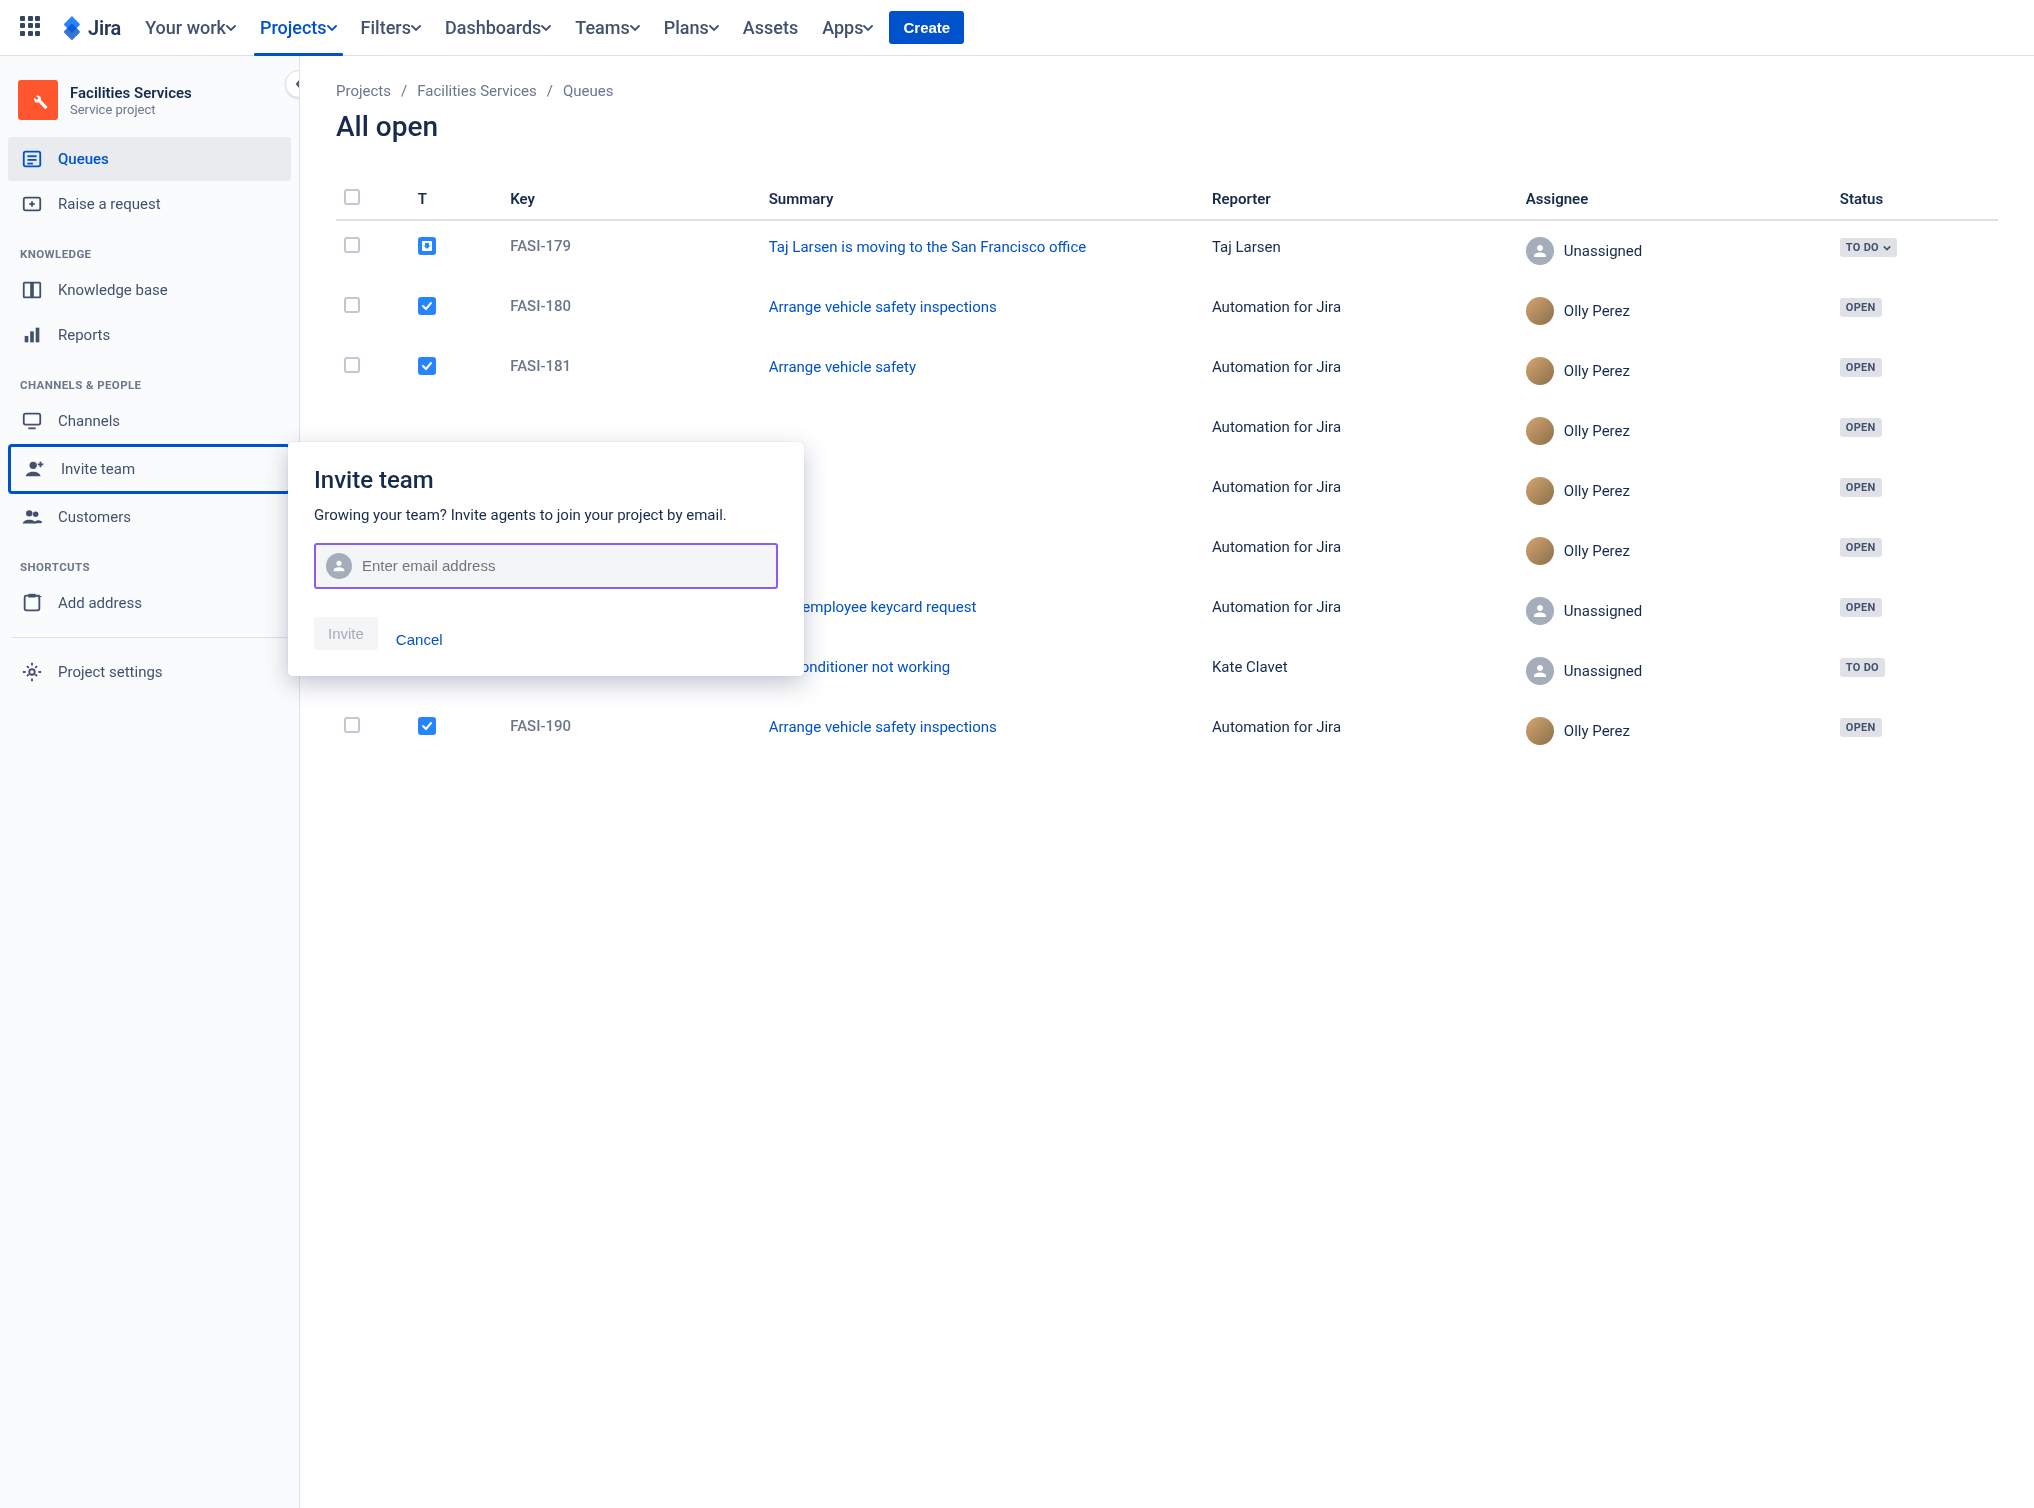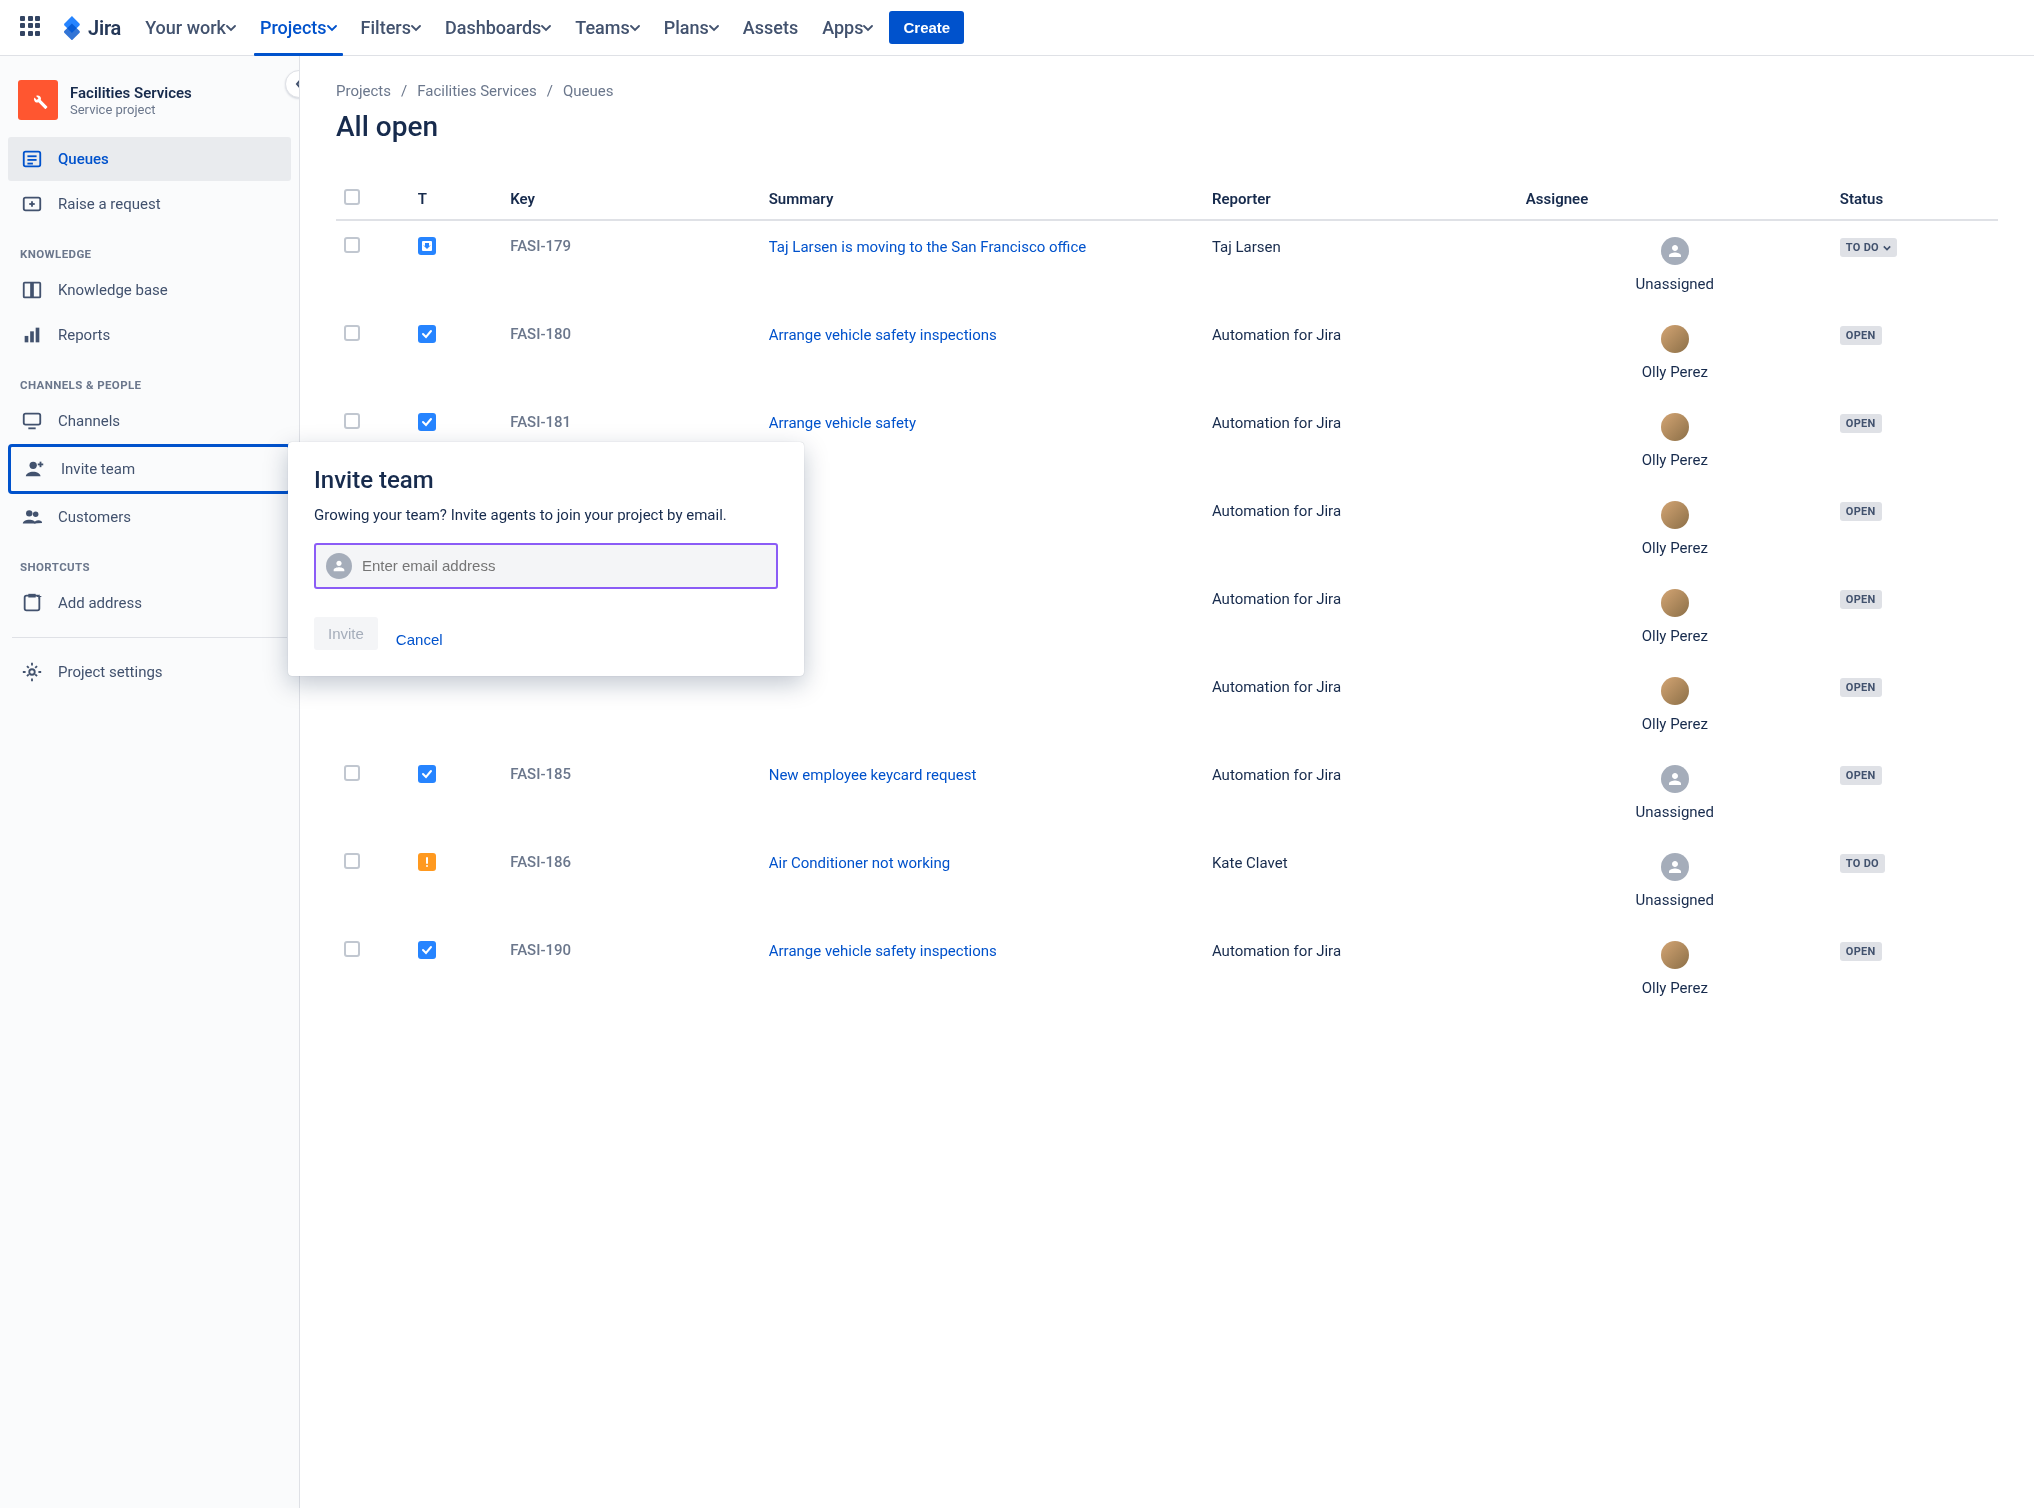--- a/index.html
+++ b/index.html
@@ -48,21 +48,21 @@
 .queue-table td { padding: 14px 8px; vertical-align: top; font-size: 15px; border-bottom: none; }
 .queue-table tr.row td { padding-top: 16px; padding-bottom: 16px; }
 .chk { width: 16px; height: 16px; border: 2px solid #C1C7D0; border-radius: 3px; background: #fff; display: inline-block; cursor: pointer; }
 .type-icon { width: 18px; height: 18px; border-radius: 3px; display: inline-flex; align-items: center; justify-content: center; }
 .type-blue { background: #2684FF; }
 .type-orange { background: #FF991F; }
 .type-check { background: #2684FF; }
 .key-text { color: #6B778C; font-weight: 500; font-size: 15px; }
 .summary-link { color: #0052CC; cursor: pointer; font-size: 15px; line-height: 1.4; }
 .reporter { color: #172B4D; font-size: 15px; line-height: 1.4; }
-.assignee-cell { display: flex; align-items: center; gap: 10px; flex-direction: column; }
+.assignee-cell { display: flex; align-items: center; gap: 10px; }
 .avatar { width: 28px; height: 28px; border-radius: 50%; background: #A5ADBA; display: inline-flex; align-items: center; justify-content: center; flex-shrink: 0; }
 .avatar.photo { background: linear-gradient(135deg, #D4A574, #8B6F47); }
 .status-lozenge { display: inline-flex; align-items: center; gap: 4px; background: #DFE1E6; color: #42526E; font-size: 11px; font-weight: 700; padding: 3px 6px; border-radius: 3px; letter-spacing: 0.3px; justify-content: center; }
 
 
 .popover { position: absolute; left: 288px; top: 442px; width: 516px; background: #fff; border-radius: 4px; box-shadow: 0 8px 24px rgba(9,30,66,0.25), 0 0 1px rgba(9,30,66,0.3); padding: 24px 26px 20px 26px; z-index: 100; }
 .popover h2 { font-size: 24px; font-weight: 500; color: #172B4D; margin-bottom: 10px; }
 .popover p { font-size: 15px; color: #172B4D; line-height: 1.5; margin-bottom: 16px; }
 .email-input-wrap { display: flex; align-items: center; gap: 10px; border: 2px solid #8b5cf6; background: #F4F5F7; border-radius: 3px; padding: 8px 10px; margin-bottom: 22px; }
 .email-input { border: none; background: transparent; font-size: 15px; color: #6B778C; outline: none; flex: 1; }

